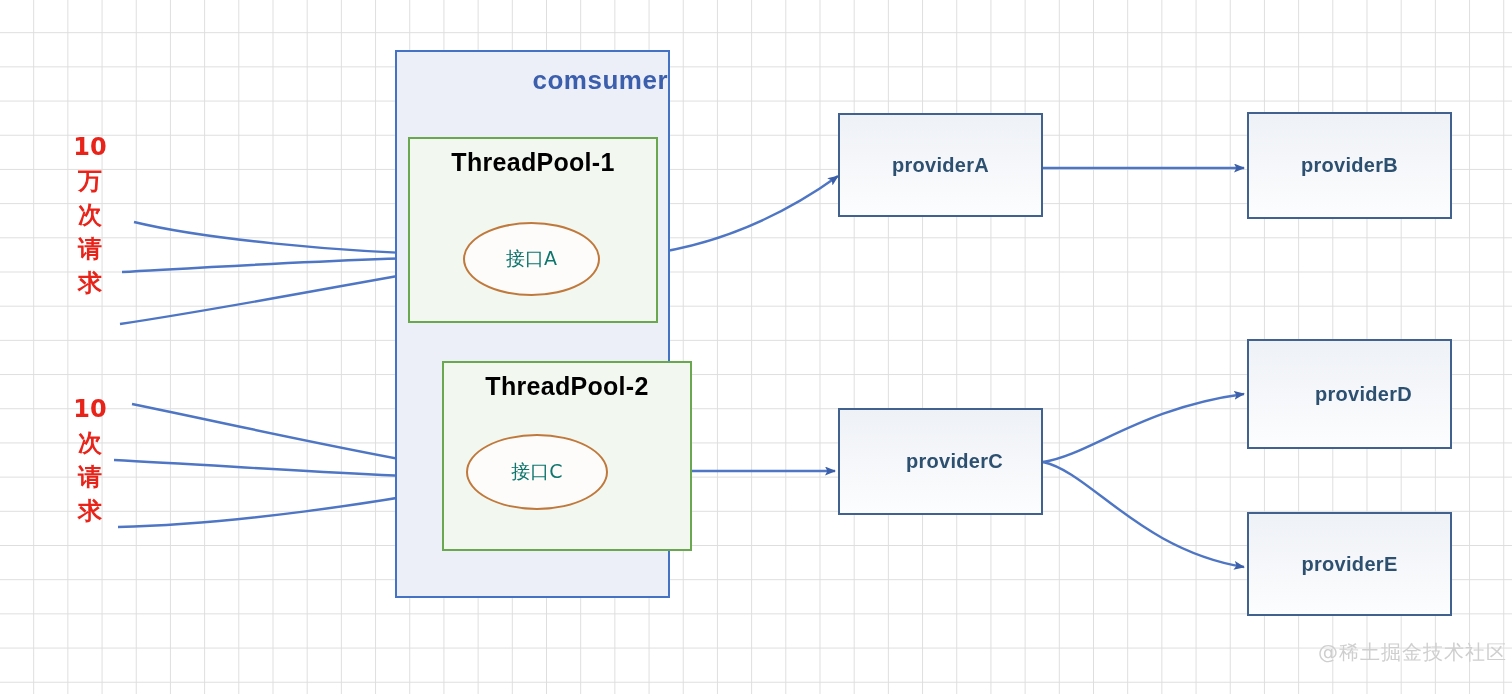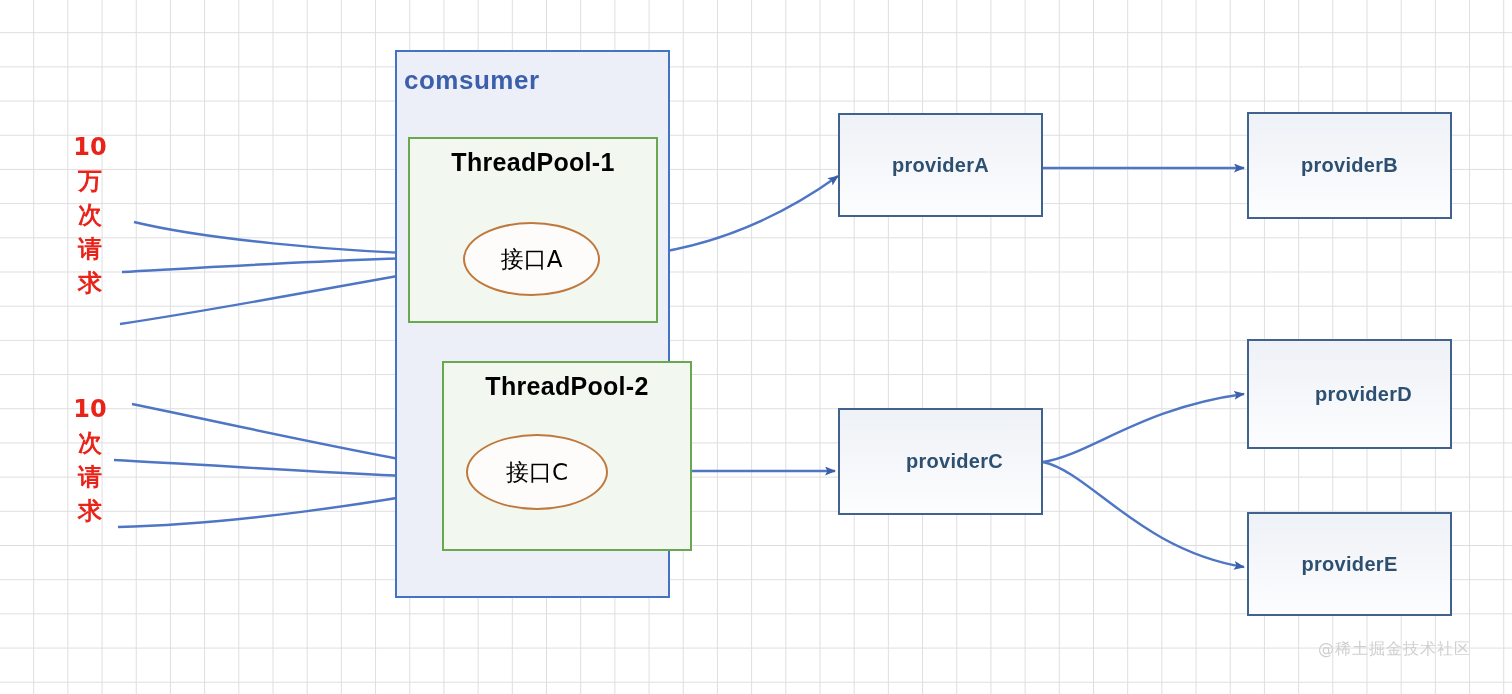--- a/index.html
+++ b/index.html
@@ -26,25 +26,24 @@
   .node{position:absolute;box-sizing:border-box;}
 
   
   .consumer-box{
     left:395px;top:50px;width:275px;height:548px;
     background:#edeff8;
     border:2px solid #4472c4;
   }
   .consumer-title{
     position:absolute;left:0;top:13px;width:100%;
-    text-align:left;
+    text-align:right;
     color:#3b5fad;
     font-size:26px;font-weight:bold;
     letter-spacing:0.5px;
-    margin-left:7px;
   }
 
   
   .pool-box{
     background:#f2f7ef;
     border:2px solid #6aa84f;
   }
   .pool-1{left:408px;top:137px;width:250px;height:186px;}
   .pool-2{left:408px;top:361px;width:250px;height:190px;margin-left:34px;}
   .pool-title{
@@ -54,22 +53,22 @@
     font-size:25px;font-weight:bold;
     letter-spacing:0.3px;
   }
 
   
   .iface{
     border:2px solid #c0793c;
     border-radius:50%;
     background:#fdfcfa;
     display:flex;align-items:center;justify-content:center;
-    color:#000000;
-    font-size:23px;
+    color:#0f766e;
+    font-size:19px;
     font-family:"DejaVu Sans", sans-serif;
   }
   .iface-a{left:463px;top:222px;width:137px;height:74px;}
   .iface-c{left:466px;top:434px;width:142px;height:76px;}
 
   
   .provider{
     background:linear-gradient(to bottom,#eef1f6,#fcfdfe);
     border:2px solid #41618f;
     display:flex;align-items:center;justify-content:center;
@@ -95,21 +94,21 @@
     width:44px;
   }
   .req-label span{display:block;}
   .req-1{left:68px;top:130px;}
   .req-2{left:68px;top:392px;}
 
   
   .watermark{
     position:absolute;left:1318px;top:639px;
     color:#cfcfcf;
-    font-size:16px;
+    font-size:20px;
     font-family:"DejaVu Sans", sans-serif;
     letter-spacing:1px;
   }
 </style>
 </head>
 <body>
 
 <div id="stage">
 
   <svg id="svg-layer" viewBox="0 0 1512 694" xmlns="http://www.w3.org/2000/svg">

